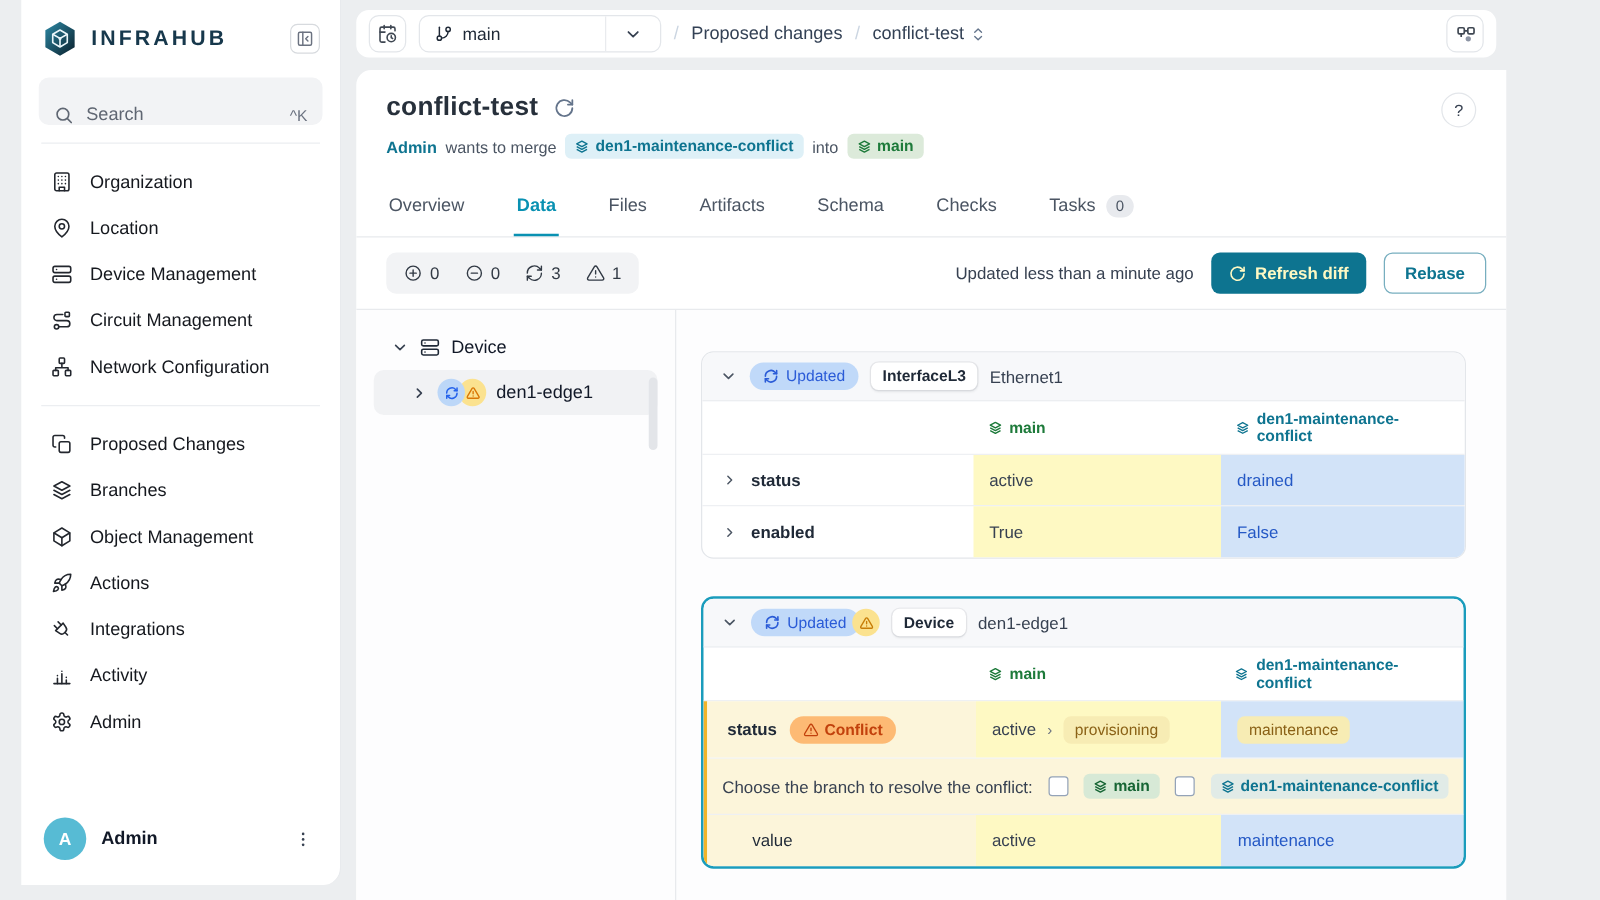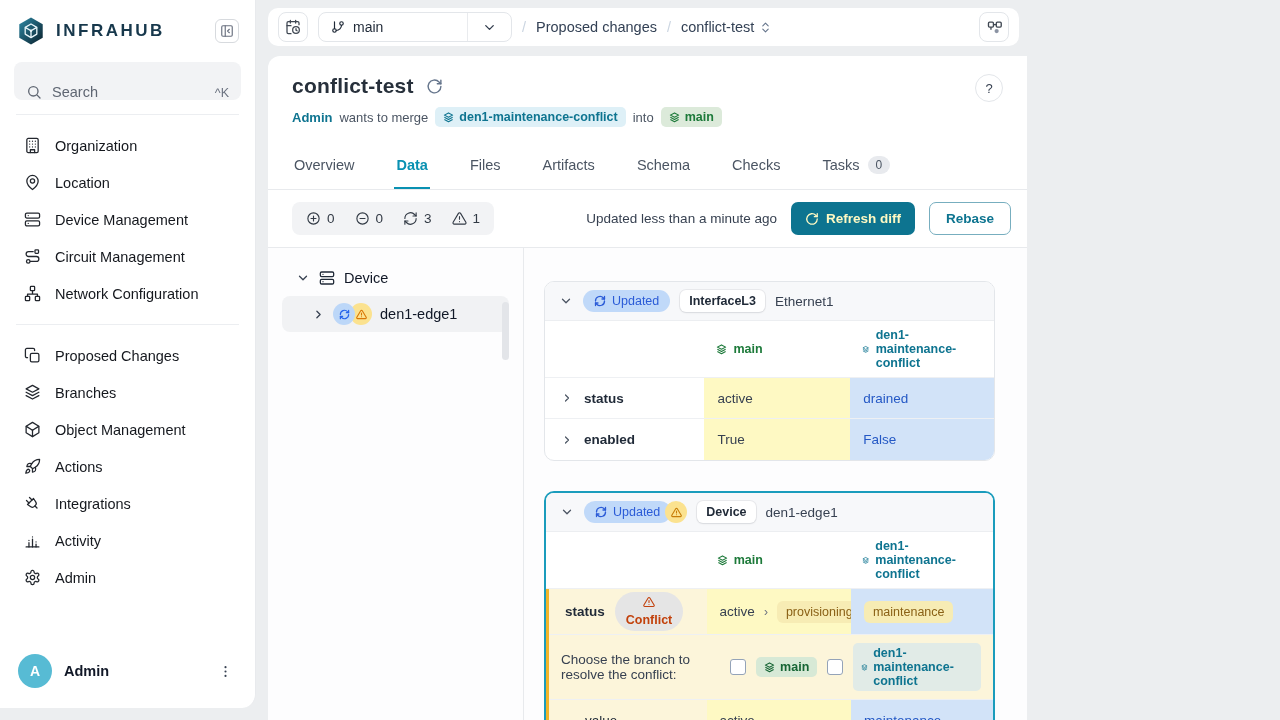--- a/index.html
+++ b/index.html
@@ -2,21 +2,21 @@
 <html><head>
 <meta charset="utf-8">
 <style>
   * { margin:0; padding:0; box-sizing:border-box; }
   html,body { width:1280px; height:720px; }
   body {
     font-family:"Liberation Sans","DejaVu Sans",sans-serif;
     background:#eceef0; color:#1f2937; font-size:14px; overflow:hidden;
   }
   svg { display:block; }
-  .app { display:flex; width:1027px; height:720px; }
+  .app { display:flex; width:1188px; height:720px;margin-left:17px; }
 
   
   .sidebar {
     width:256px; height:708px; background:#fff; border-right:1px solid #e8eaed;
     border-radius:0 0 14px 0; display:flex; flex-direction:column; flex-shrink:0;
   }
   .side-head { display:flex; align-items:center; gap:10px; padding:16px 16px 10px 16px; }
   .brand-text { font-weight:800; letter-spacing:2.5px; font-size:17px; color:#17384c; flex:1; }
   .collapse-btn { width:24px; height:24px; border:1px solid #d7dade; border-radius:6px;
     display:flex; align-items:center; justify-content:center; color:#6b7280; background:#fff; cursor:pointer; }
@@ -121,26 +121,26 @@
   .col-main-h { color:#1d7a3a; }
   .col-branch-h { color:#0e7490; }
   .drow { border-bottom:1px solid #eef0f3; min-height:41px; }
   .drow:last-child { border-bottom:none; }
   .cell { display:flex; align-items:center; font-size:13.5px; }
   .cell-label { padding-left:16px; gap:11px; color:#1f2937; font-weight:600; }
   .cell-main { background:#fef9c3; padding-left:13px; color:#374151; gap:9px; }
   .cell-branch { background:#d2e3f8; padding-left:13px; color:#2458c5; }
   .conflict-zone { border-left:3px solid #f0b429; }
   .ycell { background:#fcf5da; }
-  .conflict-pill { background:#e5e5e5; color:#c2410c; border-radius:999px; padding:4px 11px;
-    font-size:12.5px; font-weight:700; display:flex; align-items:center; gap:5px;flex-direction:column; }
+  .conflict-pill { background:#fdba74; color:#c2410c; border-radius:999px; padding:4px 11px;
+    font-size:12.5px; font-weight:700; display:flex; align-items:center; gap:5px; }
   .val-pill { background:#f7ecb4; color:#8a6116; border-radius:6px; padding:4px 9px; font-size:12.5px; font-weight:500; }
   .arrow-sep { color:#6b7280; font-size:12px; }
   .resolve-row { background:#fcf5da; border-bottom:1px solid #eef0f3; min-height:45px; display:flex;
-    align-items:center; justify-content:flex-start; gap:10px; padding:8px 12px; font-size:13.5px; color:#374151; }
+    align-items:center; justify-content:space-between; gap:10px; padding:8px 12px; font-size:13.5px; color:#374151; }
   .checkbox { width:16px; height:16px; background:#fff; border:1.5px solid #94a3b8; border-radius:3px; cursor:pointer; flex-shrink:0; }
   .chip-sm-main { background:#d7e9d6; color:#166534; }
   .chip-sm-branch { background:#e1ebe7; color:#0e7490; }
   .cell-label-indent { padding-left:36px; color:#1f2937; font-weight:500; }
 </style>
 </head>
 <body>
 
 <div class="app">
 

